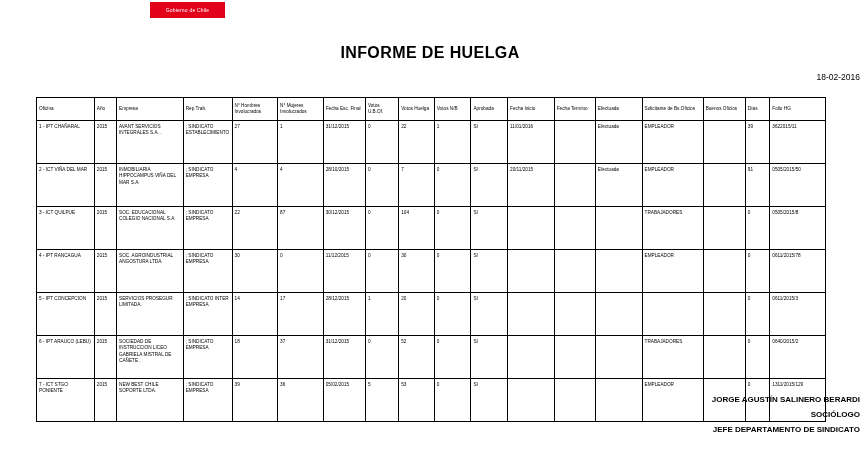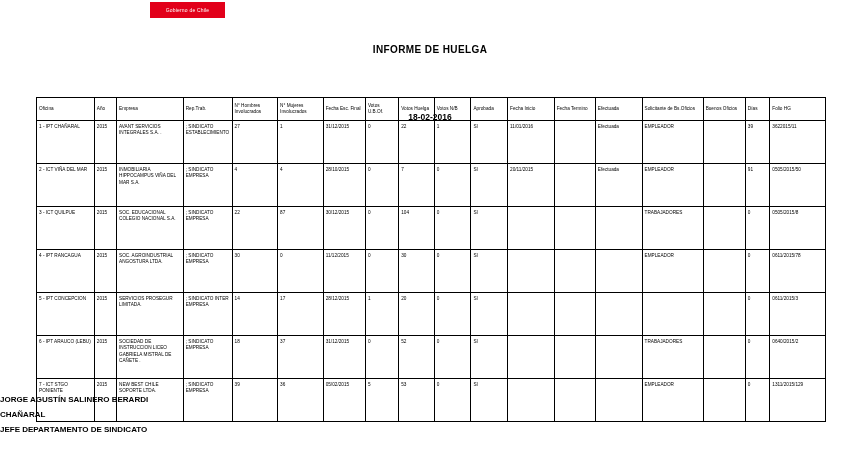--- a/index.html
+++ b/index.html
@@ -44,33 +44,32 @@
     align-items: center;
     justify-content: center;
     font-family: "Liberation Sans", sans-serif;
   }
   .doc-title {
     position: absolute;
     left: 0;
     right: 0;
     top: 44px;
     text-align: center;
-    font-size: 10px;
+    font-size: 16px;
     font-weight: bold;
     letter-spacing: .4px;
   }
   .doc-date {
     position: absolute;
     left: 0;
     right: 0;
     top: 72px;
-    text-align: center;
+    text-align: right;
     font-size: 8.5px;
-    font-weight: bold;
-    margin-top: 40px;
+    font-weight: normal;
   }
   
   .table-wrap {
     position: absolute;
     left: 36px;
     top: 97px;
     width: 790px;
   }
   table.huelga {
     border-collapse: collapse;
@@ -114,21 +113,21 @@
   col.c14 { width: 55px; }
   col.c15 { width: 38px; }
   col.c16 { width: 22px; }
   col.c17 { width: 50px; }
   
   .footer {
     position: absolute;
     left: 0;
     right: 0;
     top: 392px;
-    text-align: left;
+    text-align: right;
   }
   .footer div {
     font-size: 8px;
     font-weight: bold;
     line-height: 1.9;
   }
 </style>
 </head>
 <body>
 
@@ -326,17 +325,17 @@
           <td></td>
           <td>0</td>
           <td>1311/2015/129</td>
         </tr>
       </tbody>
     </table>
   </div>
 
   <div class="footer">
     <div>JORGE AGUSTÍN SALINERO BERARDI</div>
-    <div>CHAÑARAL</div>
+    <div>SOCIÓLOGO</div>
     <div>JEFE DEPARTAMENTO DE SINDICATO</div>
   </div>
 
 </div>
 
 </body></html>

